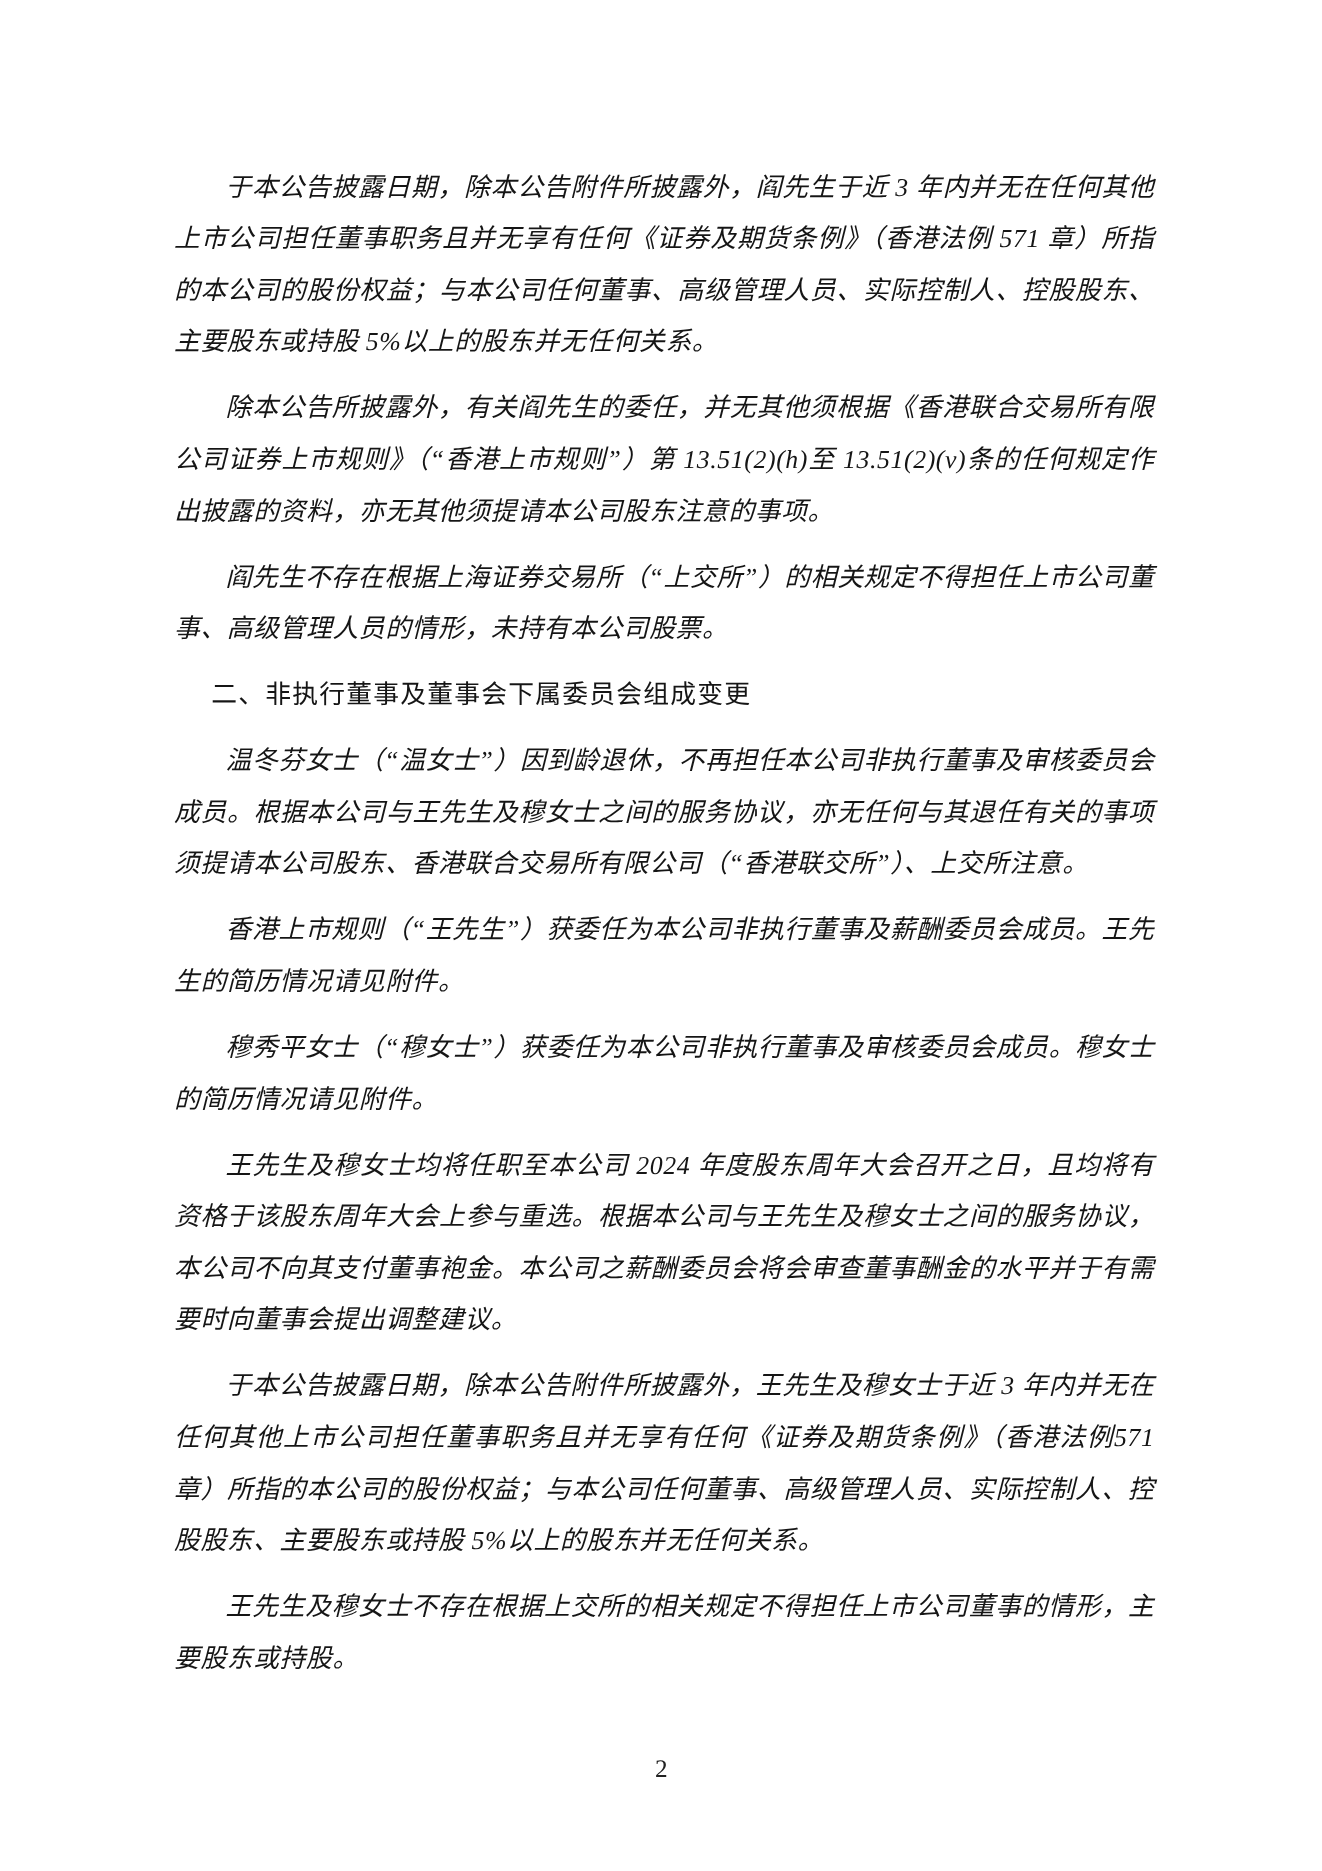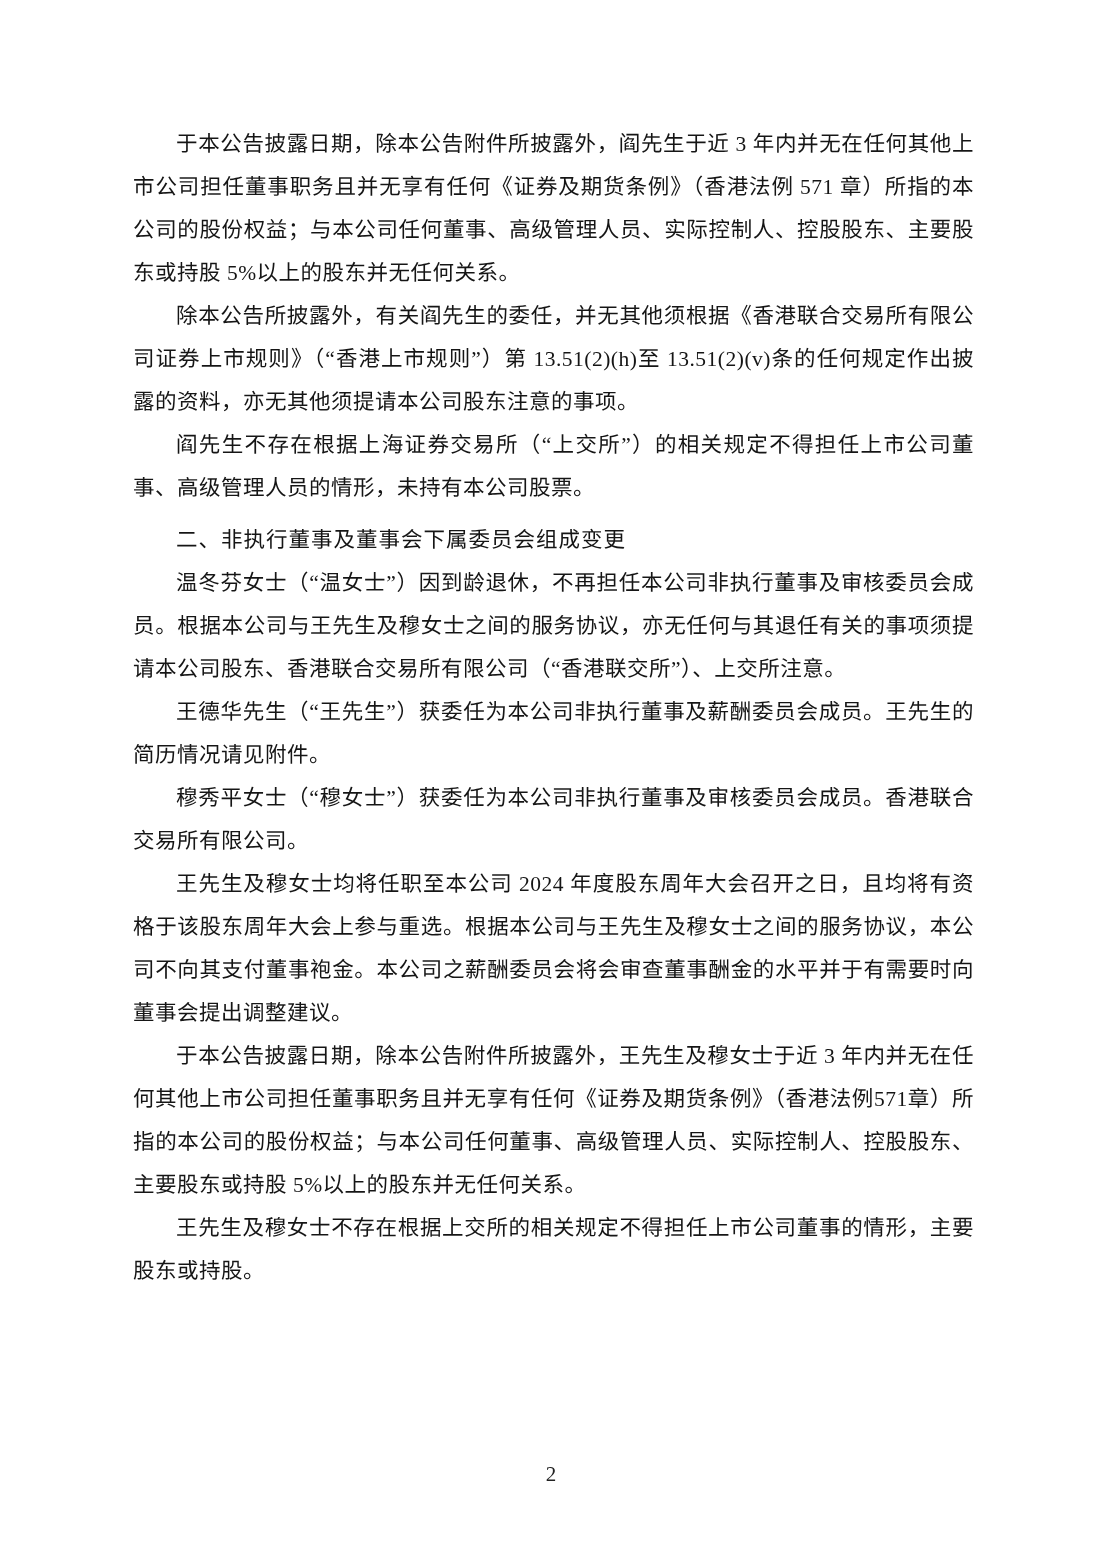--- a/index.html
+++ b/index.html
@@ -17,28 +17,29 @@
     font-family: "Liberation Serif", "DejaVu Serif", serif;
     overflow: hidden;
   }
   .content {
     position: absolute;
     top: 123px;
     left: 133px;
     width: 841px;
   }
   .para {
-    margin: 0;
+    margin: 12px;
     font-size: 21.5px;
     line-height: 43px;
     text-indent: 2em;
     text-align: justify;
     text-justify: inter-ideograph;
     letter-spacing: 0.5px;
     word-break: break-all;
+    font-style: italic;
   }
   .heading {
     margin: 9px 0 0 0;
     font-size: 21.5px;
     line-height: 43px;
     text-indent: 2em;
     font-weight: normal;
     letter-spacing: 1px;
   }
   .page-footer {
@@ -55,20 +56,20 @@
 </head>
 <body>
 
 <div class="page">
   <div class="content">
     <p class="para">于本公告披露日期，除本公告附件所披露外，阎先生于近 3 年内并无在任何其他上市公司担任董事职务且并无享有任何《证券及期货条例》（香港法例 571 章）所指的本公司的股份权益；与本公司任何董事、高级管理人员、实际控制人、控股股东、主要股东或持股 5%以上的股东并无任何关系。</p>
     <p class="para">除本公告所披露外，有关阎先生的委任，并无其他须根据《香港联合交易所有限公司证券上市规则》（“香港上市规则”）第 13.51(2)(h)至 13.51(2)(v)条的任何规定作出披露的资料，亦无其他须提请本公司股东注意的事项。</p>
     <p class="para">阎先生不存在根据上海证券交易所（“上交所”）的相关规定不得担任上市公司董事、高级管理人员的情形，未持有本公司股票。</p>
     <h2 class="heading">二、非执行董事及董事会下属委员会组成变更</h2>
     <p class="para">温冬芬女士（“温女士”）因到龄退休，不再担任本公司非执行董事及审核委员会成员。根据本公司与王先生及穆女士之间的服务协议，亦无任何与其退任有关的事项须提请本公司股东、香港联合交易所有限公司（“香港联交所”）、上交所注意。</p>
-    <p class="para">王德华先生（“王先生”）获委任为本公司非执行董事及薪酬委员会成员。王先生的简历情况请见附件。</p>
-    <p class="para">穆秀平女士（“穆女士”）获委任为本公司非执行董事及审核委员会成员。香港联合交易所有限公司。</p>
+    <p class="para">香港上市规则（“王先生”）获委任为本公司非执行董事及薪酬委员会成员。王先生的简历情况请见附件。</p>
+    <p class="para">穆秀平女士（“穆女士”）获委任为本公司非执行董事及审核委员会成员。穆女士的简历情况请见附件。</p>
     <p class="para">王先生及穆女士均将任职至本公司 2024 年度股东周年大会召开之日，且均将有资格于该股东周年大会上参与重选。根据本公司与王先生及穆女士之间的服务协议，本公司不向其支付董事袍金。本公司之薪酬委员会将会审查董事酬金的水平并于有需要时向董事会提出调整建议。</p>
     <p class="para">于本公告披露日期，除本公告附件所披露外，王先生及穆女士于近 3 年内并无在任何其他上市公司担任董事职务且并无享有任何《证券及期货条例》（香港法例571章）所指的本公司的股份权益；与本公司任何董事、高级管理人员、实际控制人、控股股东、主要股东或持股 5%以上的股东并无任何关系。</p>
     <p class="para">王先生及穆女士不存在根据上交所的相关规定不得担任上市公司董事的情形，主要股东或持股。</p>
   </div>
   <div class="page-footer">2</div>
 </div>
 
 </body></html>

